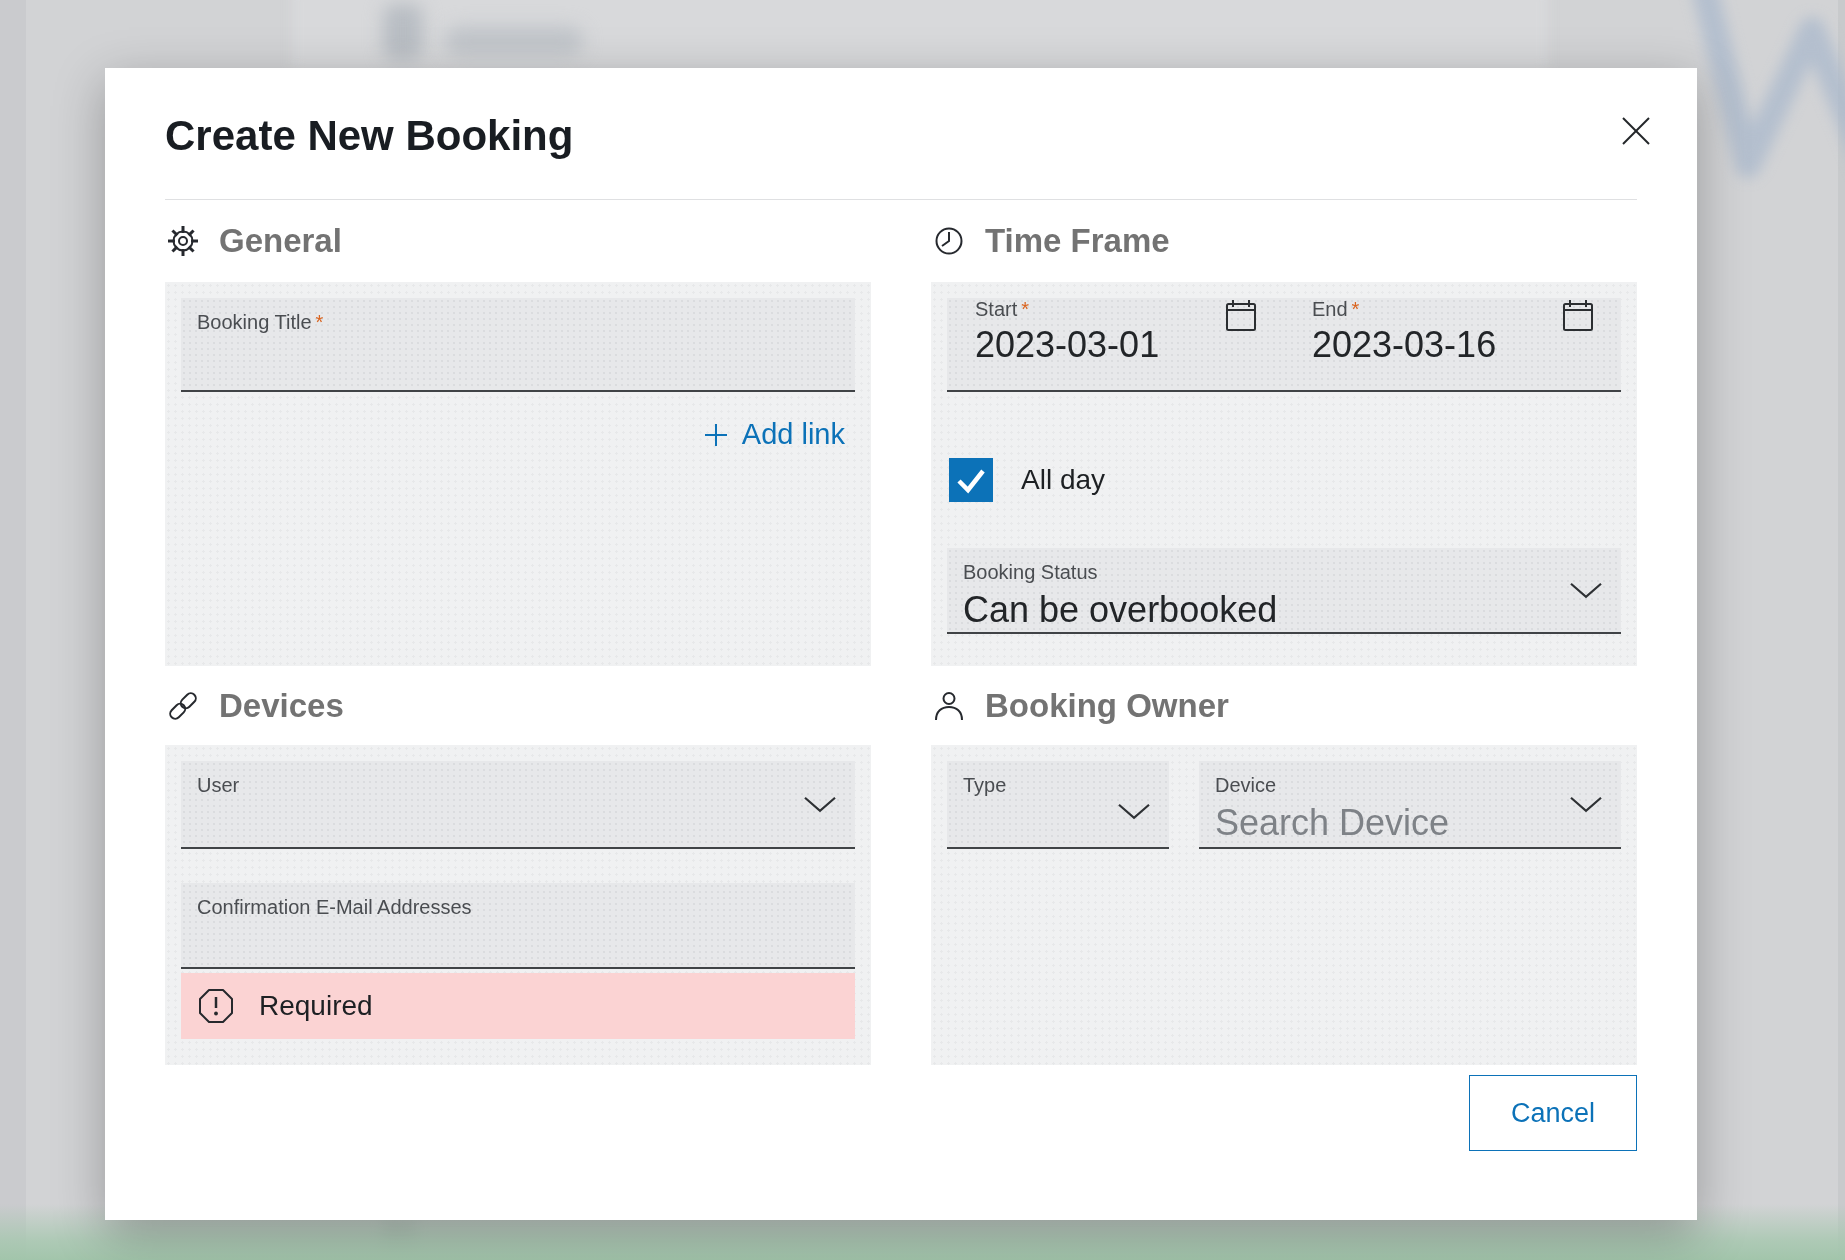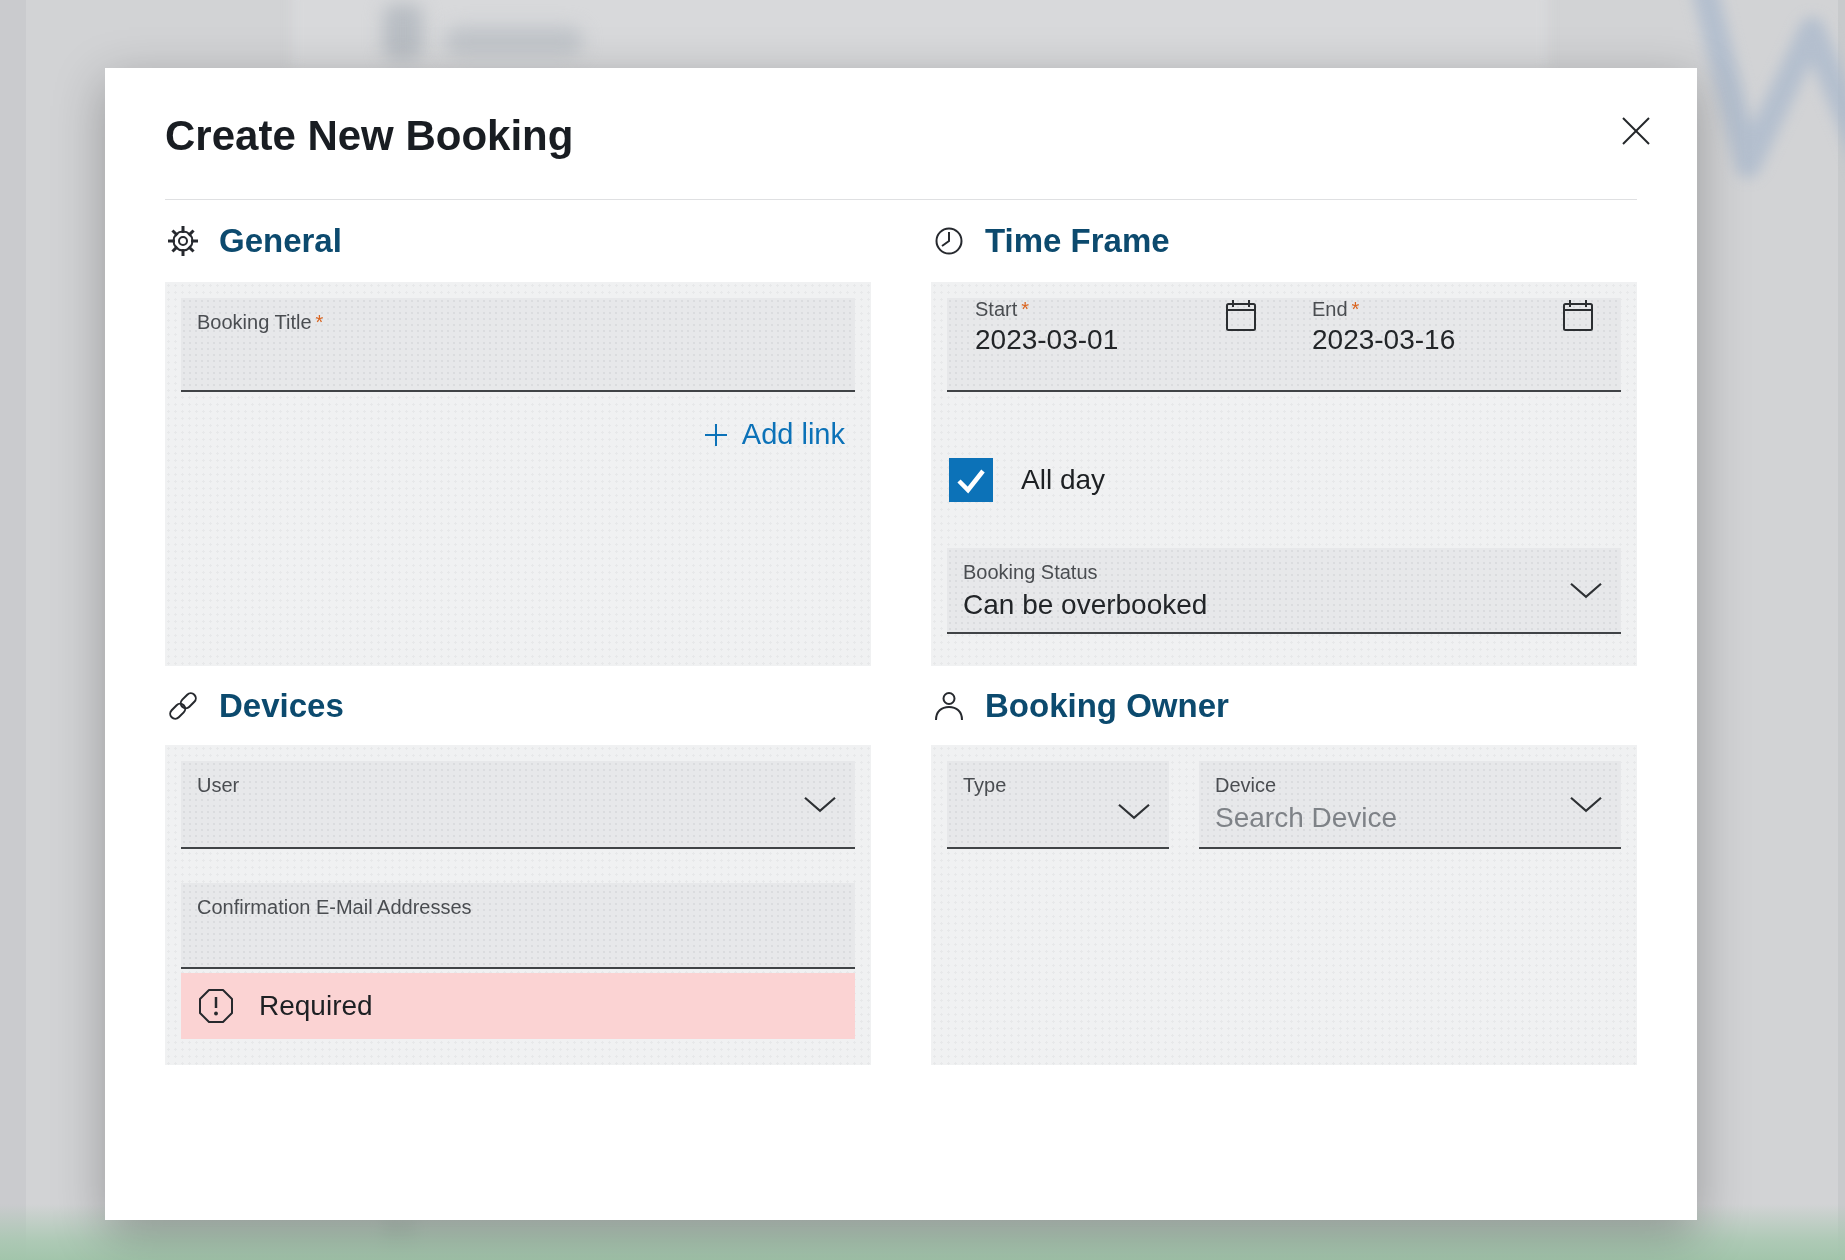--- a/index.html
+++ b/index.html
@@ -21,30 +21,30 @@
   .modal{position:absolute;left:105px;top:68px;width:1592px;height:1152px;background:#ffffff;
     box-shadow:0 14px 48px rgba(0,0,0,.28);}
   .modal-inner{position:relative;box-sizing:border-box;height:100%;padding:0 60px;}
   .close-btn{position:absolute;top:44px;right:42px;width:38px;height:38px;background:none;border:none;
     padding:0;cursor:pointer;color:#232629;display:flex;align-items:center;justify-content:center;}
   .dlg-title{margin:0;padding-top:44px;font-size:42px;line-height:48px;font-weight:bold;color:#191d22;}
   .title-divider{margin-top:39px;border-bottom:1px solid #dfe0e2;height:0;}
 
   .grid{display:grid;grid-template-columns:1fr 1fr;column-gap:60px;grid-template-rows:82px 384px 79px 320px;}
   .sec-header{display:flex;align-items:center;gap:18px;color:#26292e;}
-  .sec-title{font-size:33px;font-weight:bold;color:#0c4a6e;}
+  .sec-title{font-size:33px;font-weight:bold;color:#737373;}
 
   .panel{box-sizing:border-box;padding:16px;background-color:#f0f1f2;
     background-image:radial-gradient(rgba(80,86,92,.06) 1px,transparent 1.4px);background-size:7px 7px;}
 
   .field{box-sizing:border-box;position:relative;border-bottom:2px solid #404346;background-color:#e7e8ea;
     background-image:radial-gradient(rgba(70,76,82,.08) 1px,transparent 1.4px);background-size:6px 6px;}
   .flabel{display:block;font-size:20px;color:#4a4d51;padding:13px 16px 0;}
   .req{color:#d9631e;margin-left:4px;}
-  .fvalue{font-size:28px;color:#222528;padding:5px 16px 0;min-height:34px;}
+  .fvalue{font-size:36px;color:#222528;padding:5px 16px 0;min-height:34px;}
   .placeholder{color:#7e8287;}
   .chev{position:absolute;right:18px;top:50%;transform:translateY(-46%);color:#2e3134;}
 
   
   .field-title{height:94px;}
   .field-desc{margin-top:26px;height:158px;}
   .resize-handle{position:absolute;right:4px;bottom:4px;color:#55585b;}
   .addlink-row{margin-top:26px;display:flex;justify-content:flex-end;align-items:center;gap:12px;
     color:#0c72b8;font-size:29px;cursor:pointer;padding-right:10px;}
 
@@ -284,17 +284,18 @@
                   <polyline points="2,2 17,15 32,2"></polyline>
                 </svg>
               </span>
             </div>
           </div>
         </div>
 
       </div>
 
       <div class="footer">
+        <button class="btn btn-cancel">Cancel</button>
       </div>
 
     </div>
   </div>
 </div>
 
 </body></html>

